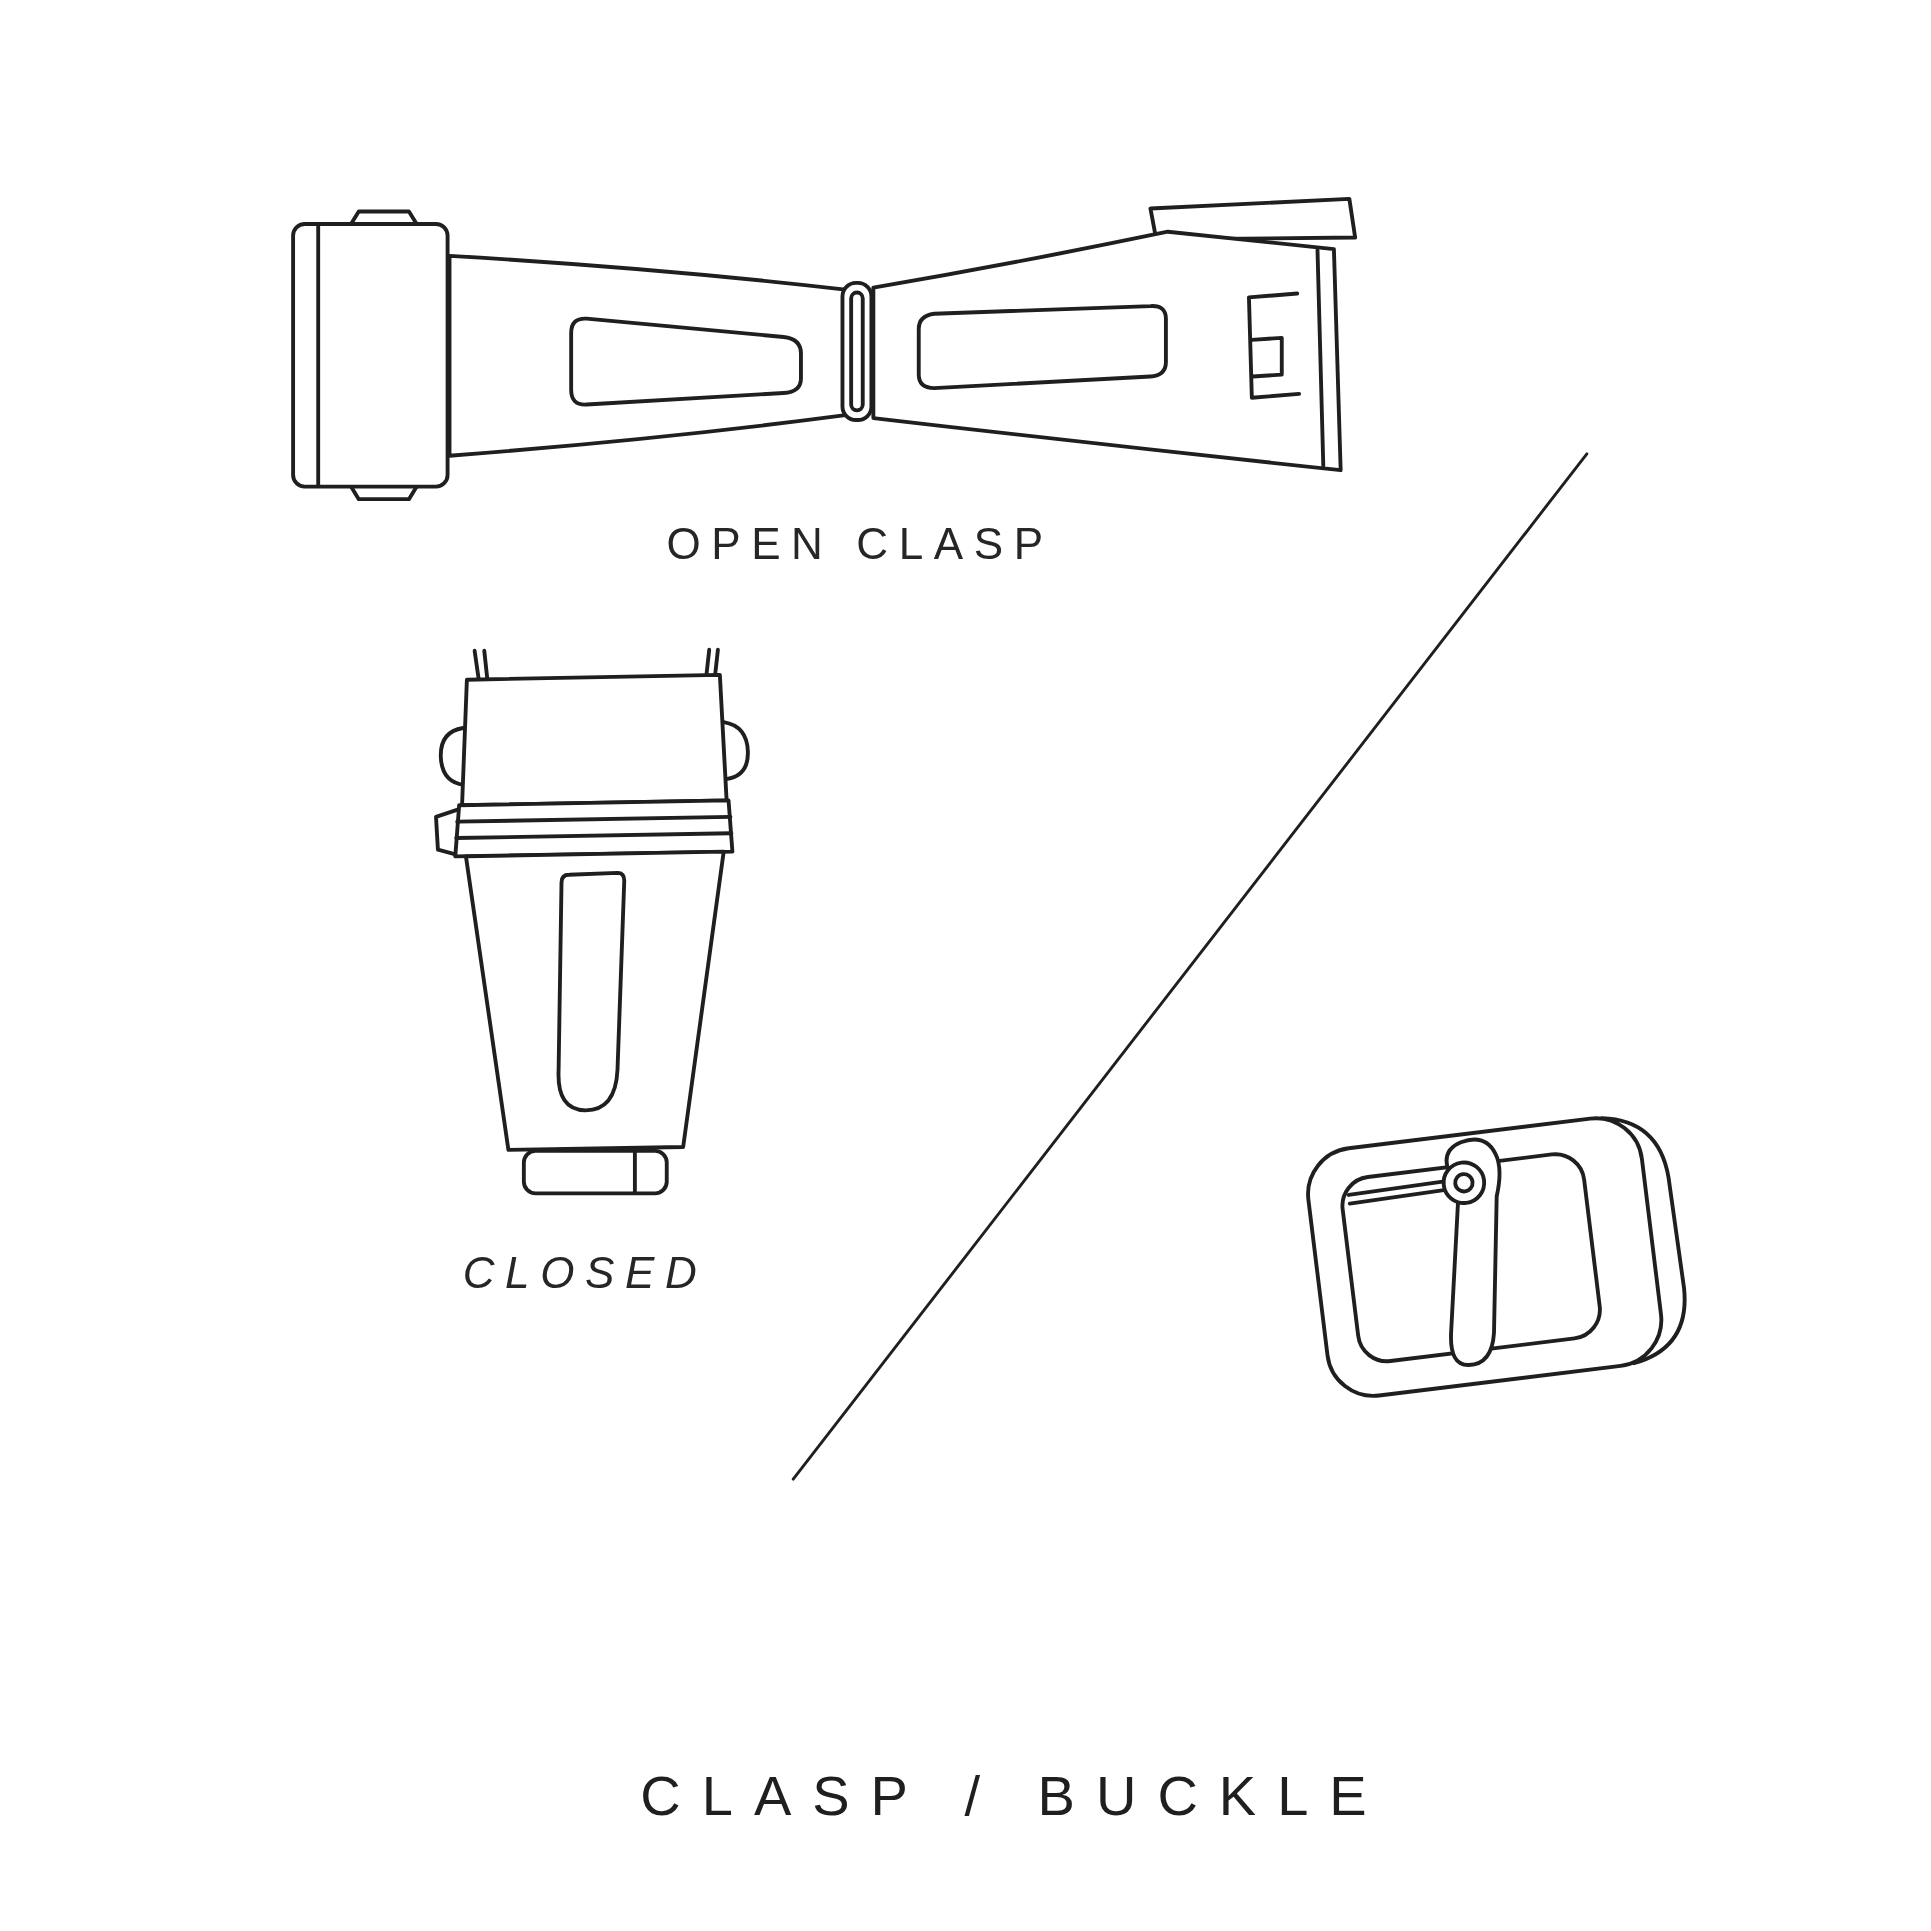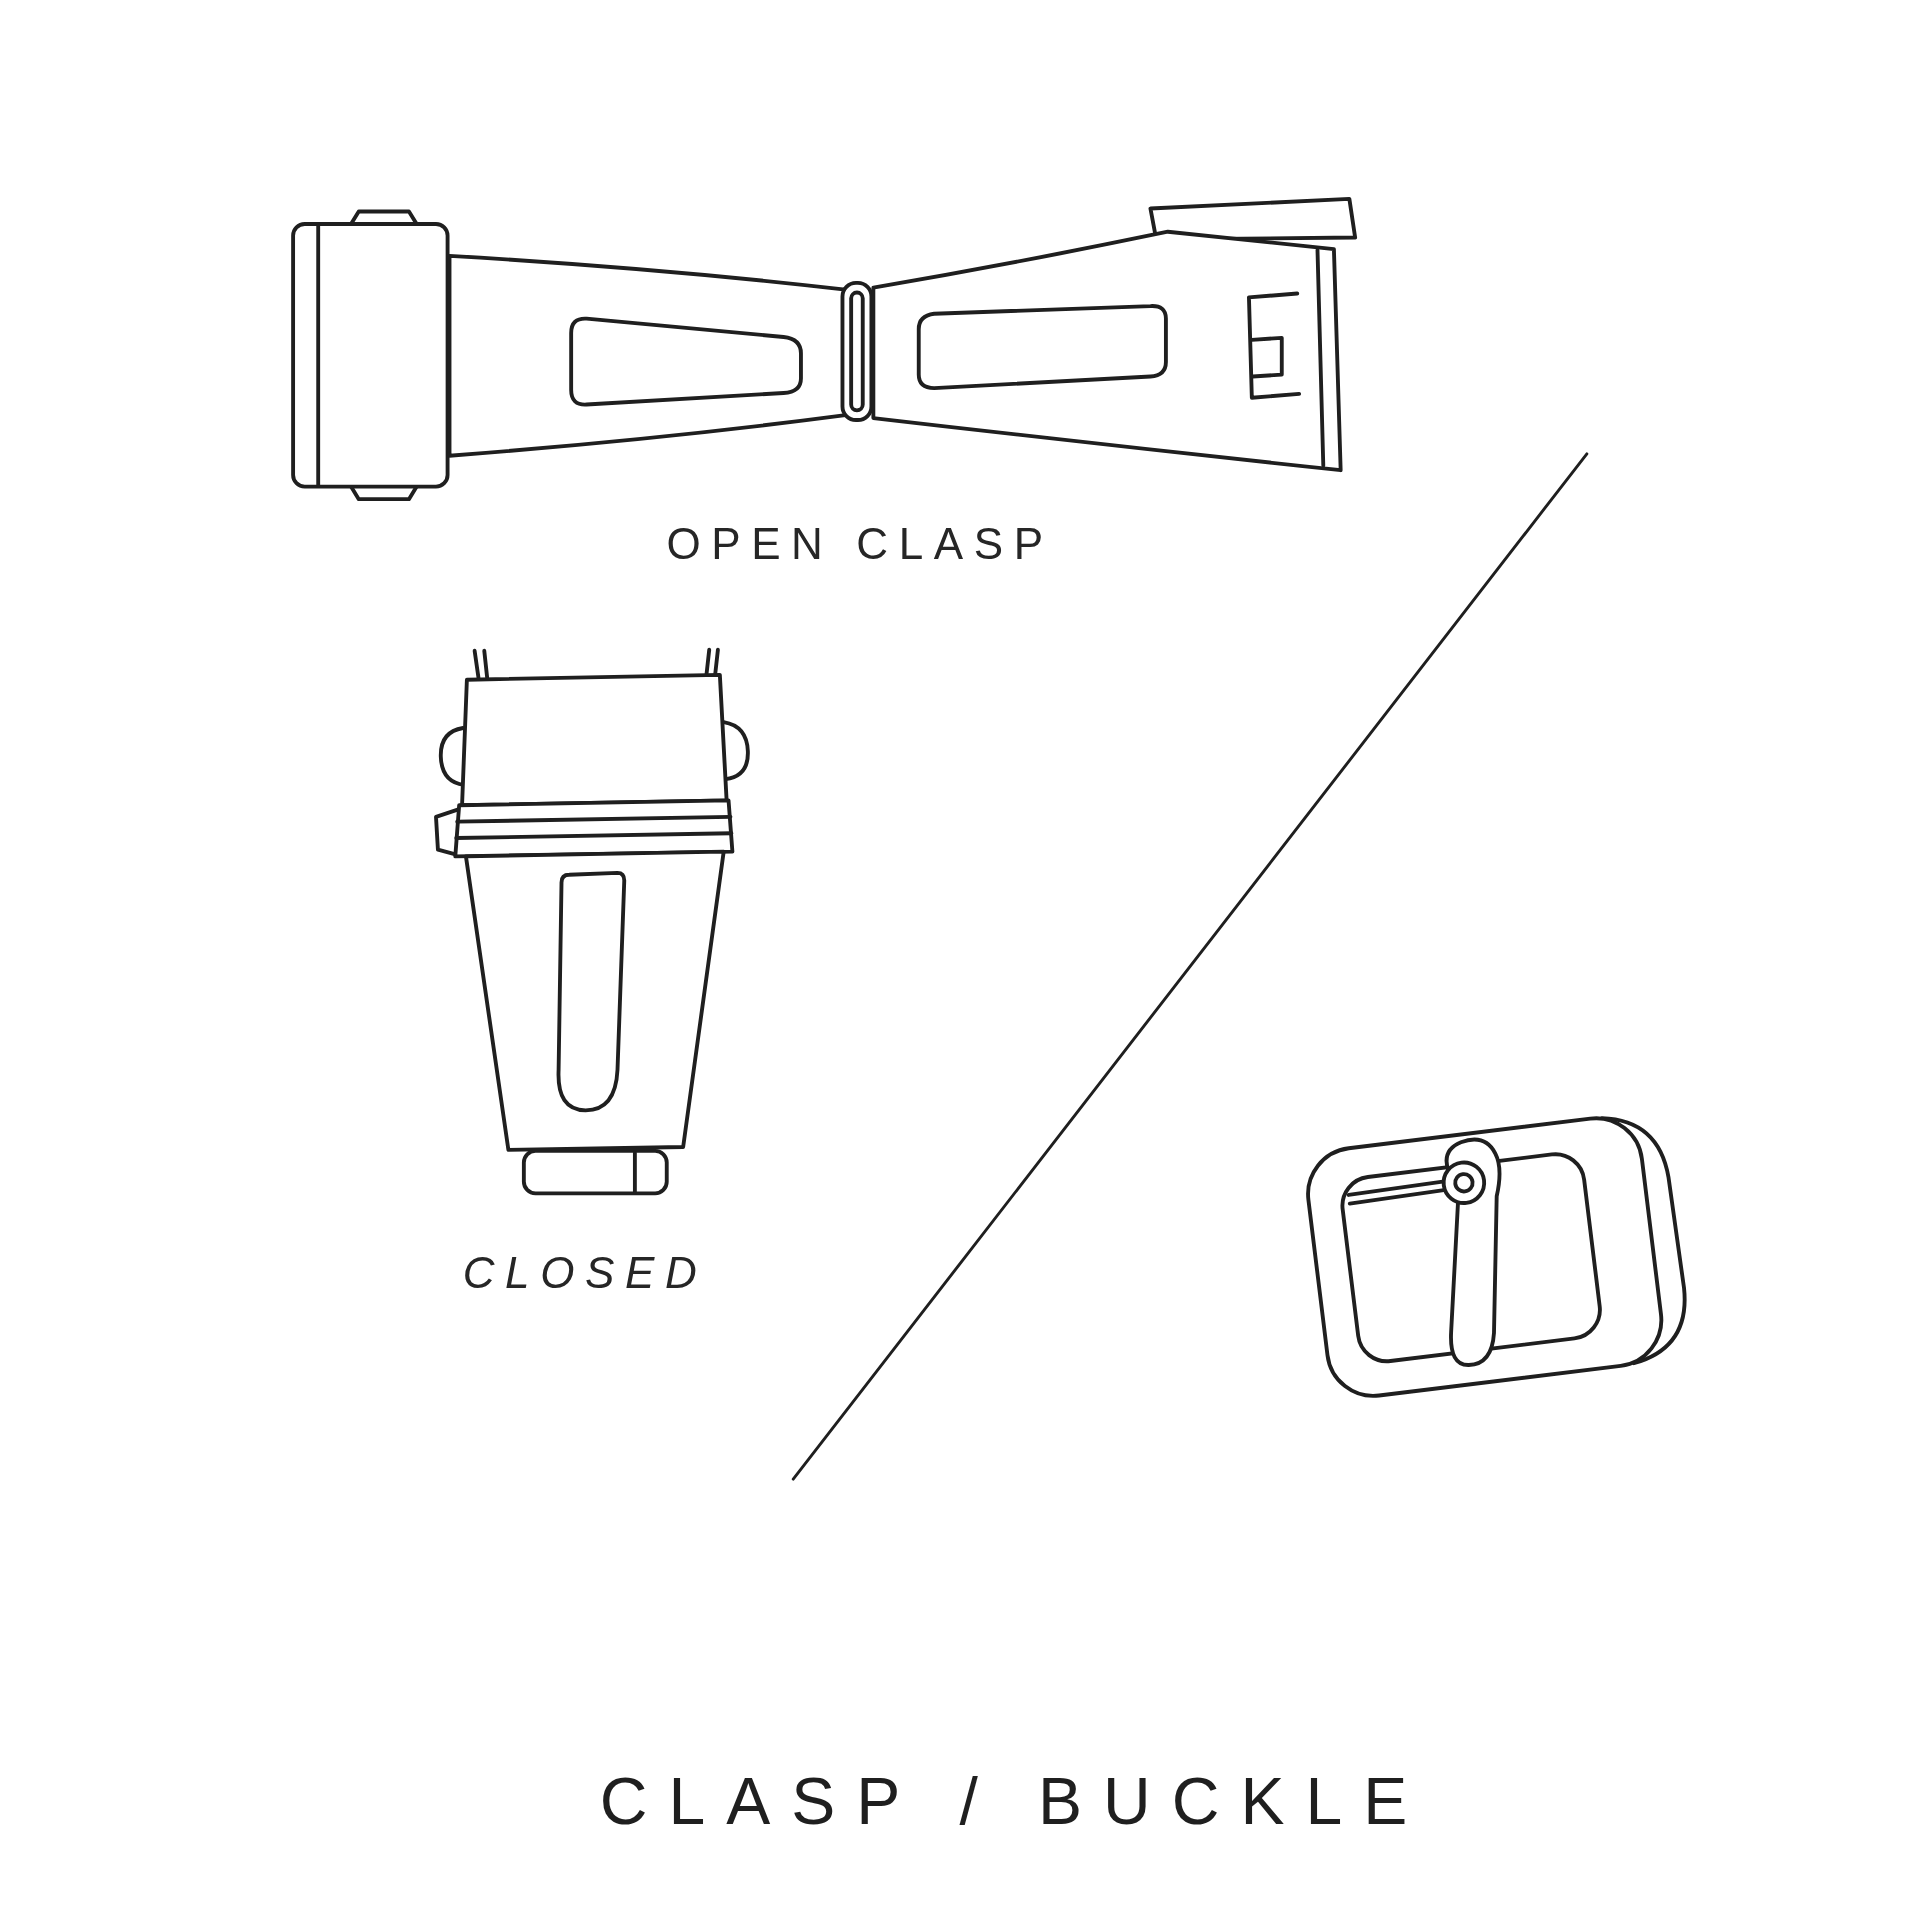--- a/index.html
+++ b/index.html
@@ -32,21 +32,21 @@
     color: #262626;
     white-space: nowrap;
   }
   .caption-open { left: 816px; top: 519px; }
   .caption-closed { left: 541px; top: 1248px; font-style: italic; }
   .page-title {
     position: absolute;
     left: 970px;
     top: 1763px;
     transform: translateX(-50%);
-    font-size: 66px;
+    font-size: 56px;
     letter-spacing: 21px;
     font-weight: 400;
     color: #1f1f1f;
     white-space: nowrap;
   }
 </style>
 </head>
 <body>
 
 <div class="canvas">

